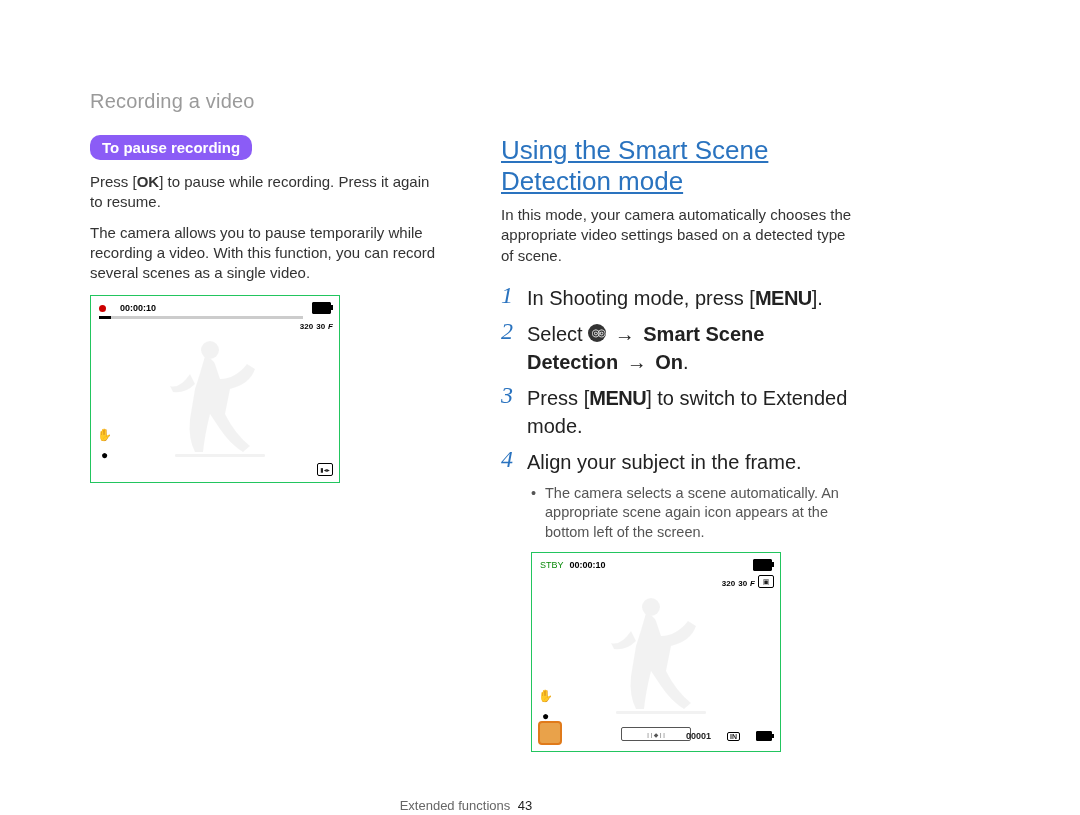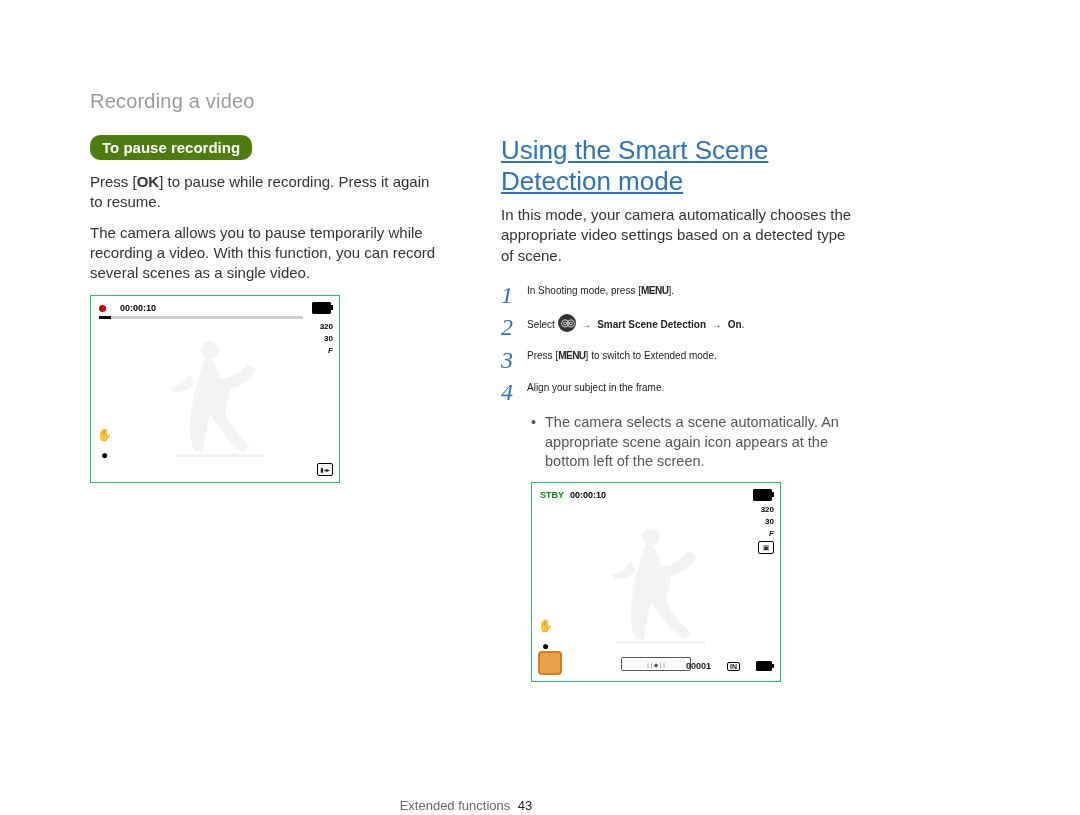--- a/index.html
+++ b/index.html
@@ -29,21 +29,21 @@
   .columns {
     display: flex;
     gap: 60px;
   }
   .col {
     flex: 1;
     min-width: 0;
   }
   .pill {
     display: inline-block;
-    background: #4d7c0f;
+    background: #8b5cf6;
     color: #fff;
     font-size: 15px;
     font-weight: 600;
     padding: 4px 12px;
     border-radius: 10px;
     margin-bottom: 8px;
   }
   .para {
     font-size: 15px;
     line-height: 1.35;
@@ -77,21 +77,21 @@
   .step-num {
     font-style: italic;
     font-family: Georgia, 'Times New Roman', serif;
     font-size: 24px;
     color: #2a73bf;
     width: 26px;
     flex-shrink: 0;
     line-height: 1.1;
   }
   .step-text {
-    font-size: 10px;
+    font-size: 20px;
     line-height: 1.4;
     padding-top: 2px;
   }
   .substep {
     margin: 8px 0 0 30px;
     font-size: 14.5px;
     line-height: 1.35;
     color: #555;
     display: flex;
   }
@@ -150,39 +150,39 @@
     display: flex;
     align-items: center;
     font-size: 9px;
     font-weight: bold;
     color: #000;
   }
   .rec-dot {
     width: 7px; height: 7px; border-radius: 50%; background: #c00;
     margin-right: 14px;
   }
-  .stby { color: #0a8a0a; font-weight: bold; margin-right: 6px; }
+  .stby { color: #0a8a0a; font-weight: normal; margin-right: 6px; }
   .battery-icon {
     margin-left: auto;
     width: 17px; height: 10px; border: 1.5px solid #000; border-radius: 1px; position: relative;
     background: linear-gradient(to right, #000 100%, transparent 0);
   }
   .battery-icon::after {
     content: ""; position: absolute; right: -3px; top: 2px; width: 2px; height: 5px; background: #000;
   }
   .rec-bar {
     position: absolute; top: 20px; left: 8px; right: 36px; height: 3px;
     background: #ccc;
   }
   .rec-bar::before {
     content: ""; position: absolute; left: 0; top: 0; bottom: 0; width: 12px; background: #000;
   }
   .side-indicators {
     position: absolute; top: 26px; right: 6px;
-    display: flex; flex-direction: column; gap: 3px; align-items: flex-end;
+    display: flex; flex-direction: row; gap: 3px; align-items: flex-end;
   }
   .ind {
     font-size: 8px; font-weight: bold; color: #000; font-family: Arial, sans-serif;
   }
   .ind.italic { font-style: italic; }
   .ind-box {
     width: 14px; height: 11px; border: 1px solid #000; border-radius: 2px;
     display: flex; align-items: center; justify-content: center;
     font-size: 7px;
   }

